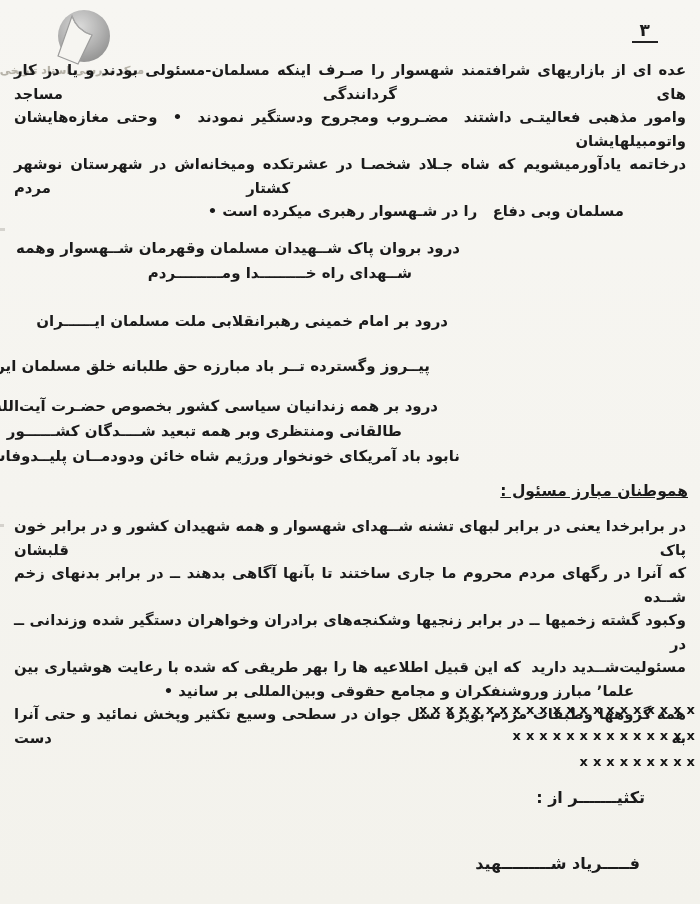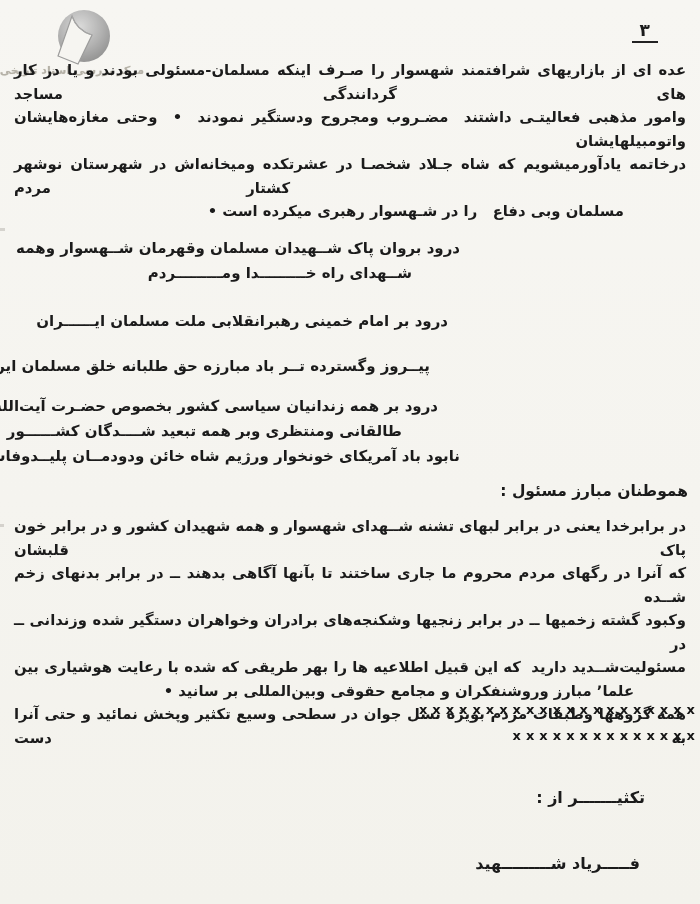--- a/index.html
+++ b/index.html
@@ -86,20 +86,21 @@
   .slogans .s4 { margin-top: 15px; margin-right: 22px; }
   .slogans .s5 { margin-right: 58px; }
   .slogans .s6 { margin-right: 0; }
 
   .heading {
     position: absolute;
     top: 482px;
     right: 12px;
     font-size: 15.5px;
     font-weight: bold;
+    text-decoration: underline;
   }
 
   .para2 {
     position: absolute;
     top: 514px;
     right: 14px;
     left: 14px;
   }
   .para2 .l6 { margin-right: 52px; text-align: right; text-align-last: right; }
 
@@ -189,20 +190,21 @@
     <div class="line fill">که آنرا در رگهای مردم محروم ما جاری ساختند تا بآنها آگاهی بدهند ــ در برابر بدنهای زخم شــده</div>
     <div class="line fill">وکبود گشته زخمیها ــ در برابر زنجیها وشکنجه‌های برادران وخواهران دستگیر شده وزندانی ــ در</div>
     <div class="line fill">مسئولیت‌شــدید دارید &nbsp;که این قبیل اطلاعیه ها را بهر طریقی که شده با رعایت هوشیاری بین</div>
     <div class="line l6">علما٬ مبارز وروشنفکران و مجامع حقوقی وبین‌المللی بر سانید •</div>
     <div class="line fill">همه گروهها وطبقات مردم بویژه نسل جوان در سطحی وسیع تکثیر وپخش نمائید و حتی آنرا به دست</div>
   </div>
 
   <div class="xrows">
     <div class="xrow">xxxxxxxxxxxxxxxxxxxxx</div>
     <div class="xrow">xxxxxxxxxxxxxx</div>
+    <div class="xrow">xxxxxxxxx</div>
   </div>
 
   <div class="footer-label">تکثیـــــــر از :</div>
   <div class="footer-sig">فـــــریاد شـــــــــهید</div>
 
   <div class="artifact a1"></div>
   <div class="artifact a2"></div>
 
 </div>
 

